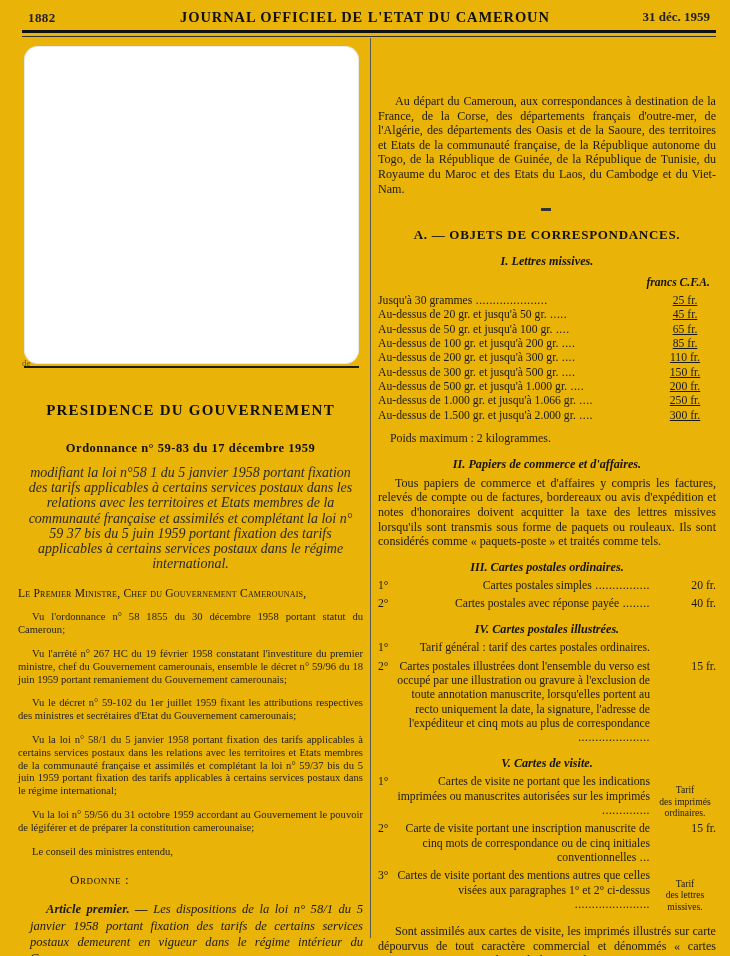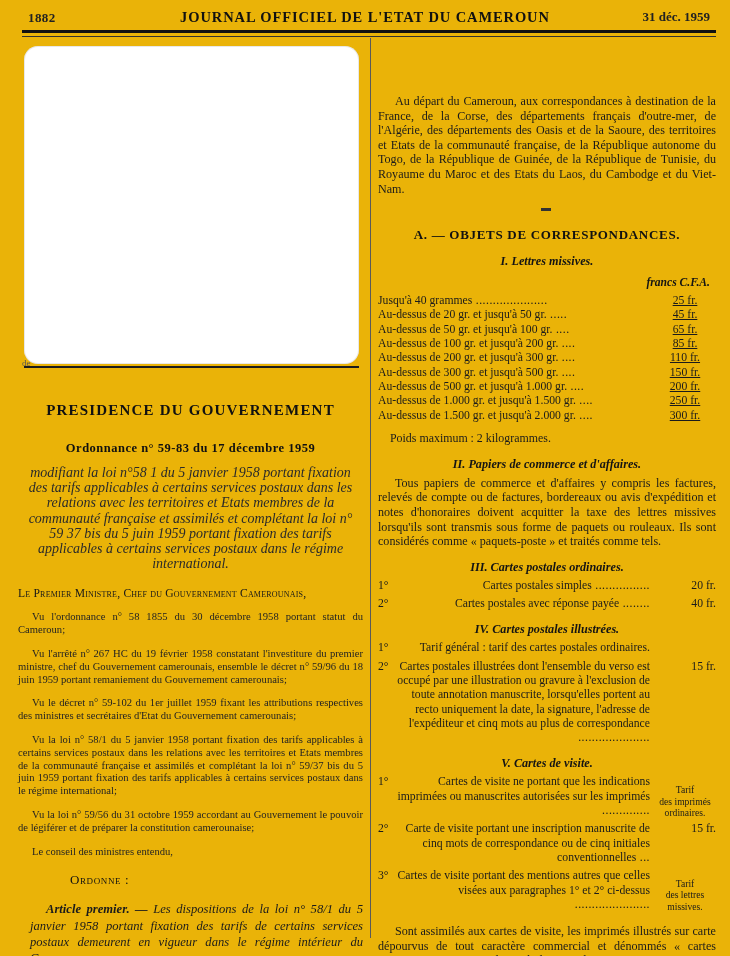--- a/index.html
+++ b/index.html
@@ -332,21 +332,21 @@
 
       <div class="dingbat">▬</div>
 
       <div class="sec-a">A. — OBJETS DE CORRESPONDANCES.</div>
 
       <div class="sec-roman">I. Lettres missives.</div>
       <div class="franc-head">francs C.F.A.</div>
       <table class="tariff">
         <tbody>
           <tr>
-            <td class="t-label"><span>Jusqu'à 40 grammes</span><span class="leader"> .....................</span></td>
+            <td class="t-label"><span>Jusqu'à 30 grammes</span><span class="leader"> .....................</span></td>
             <td class="t-price">25 fr.</td>
           </tr>
           <tr>
             <td class="t-label"><span>Au-dessus de      20 gr. et jusqu'à    50 gr.</span><span class="leader"> .....</span></td>
             <td class="t-price">45 fr.</td>
           </tr>
           <tr>
             <td class="t-label"><span>Au-dessus de      50 gr. et jusqu'à  100 gr.</span><span class="leader"> ....</span></td>
             <td class="t-price">65 fr.</td>
           </tr>
@@ -360,21 +360,21 @@
           </tr>
           <tr>
             <td class="t-label"><span>Au-dessus de    300 gr. et jusqu'à   500 gr.</span><span class="leader"> ....</span></td>
             <td class="t-price">150 fr.</td>
           </tr>
           <tr>
             <td class="t-label"><span>Au-dessus de    500 gr. et jusqu'à 1.000 gr.</span><span class="leader"> ....</span></td>
             <td class="t-price">200 fr.</td>
           </tr>
           <tr>
-            <td class="t-label"><span>Au-dessus de 1.000 gr. et jusqu'à 1.500 gr.</span><span class="leader"> ....</span></td>
+            <td class="t-label"><span>Au-dessus de 1.000 gr. et jusqu'à 1.066 gr.</span><span class="leader"> ....</span></td>
             <td class="t-price">250 fr.</td>
           </tr>
           <tr>
             <td class="t-label"><span>Au-dessus de 1.500 gr. et jusqu'à 2.000 gr.</span><span class="leader"> ....</span></td>
             <td class="t-price">300 fr.</td>
           </tr>
         </tbody>
       </table>
       <div class="poids">Poids maximum : 2 kilogrammes.</div>
 

